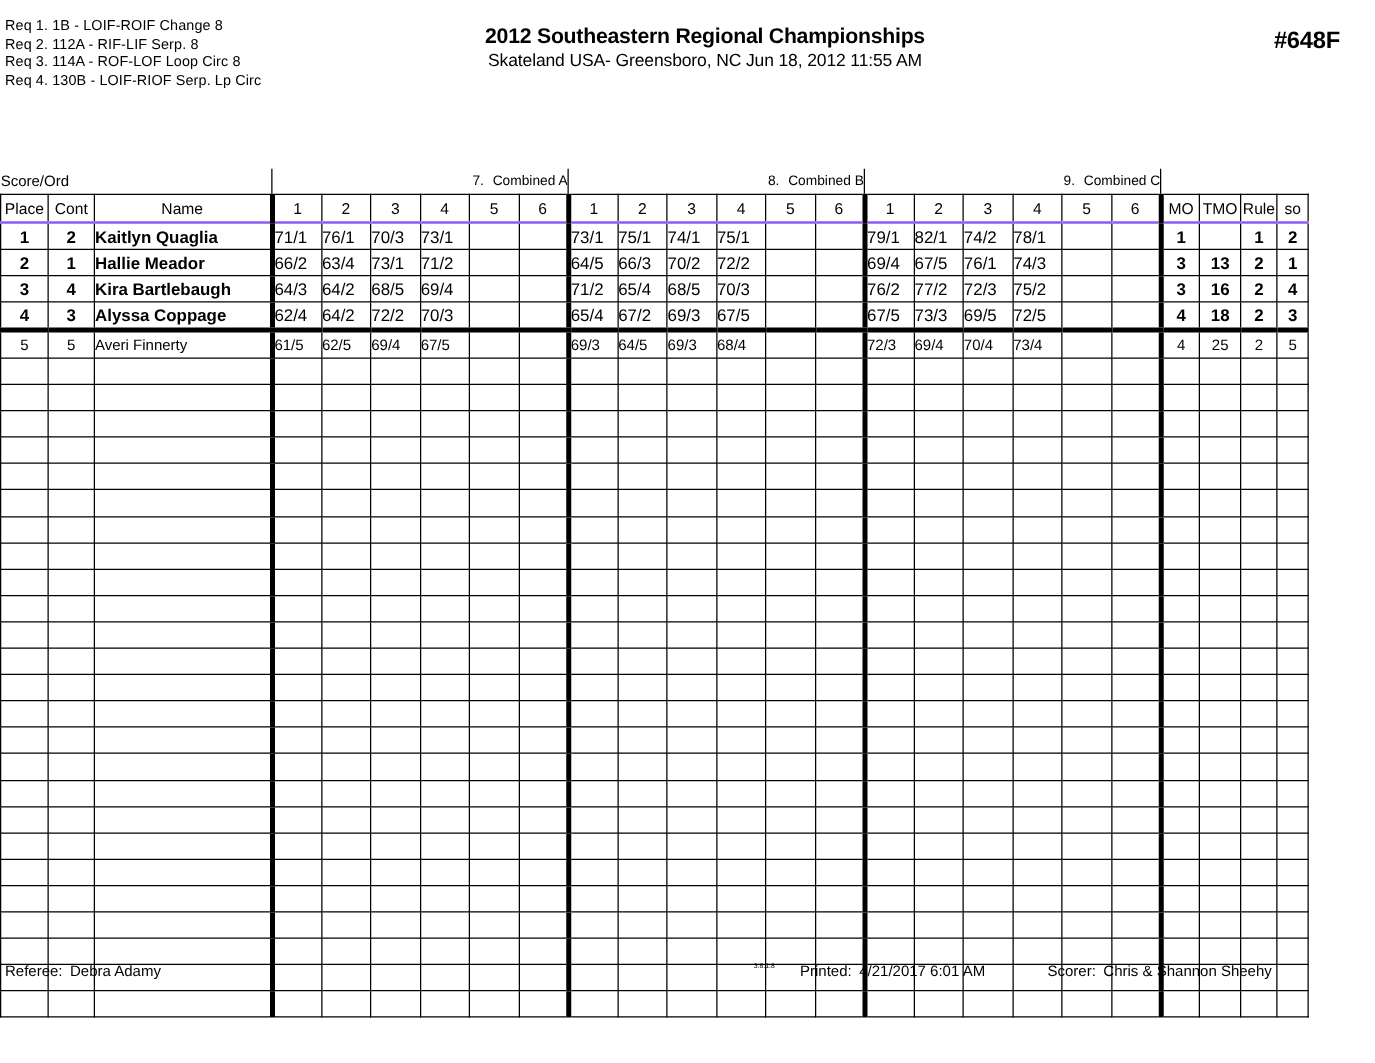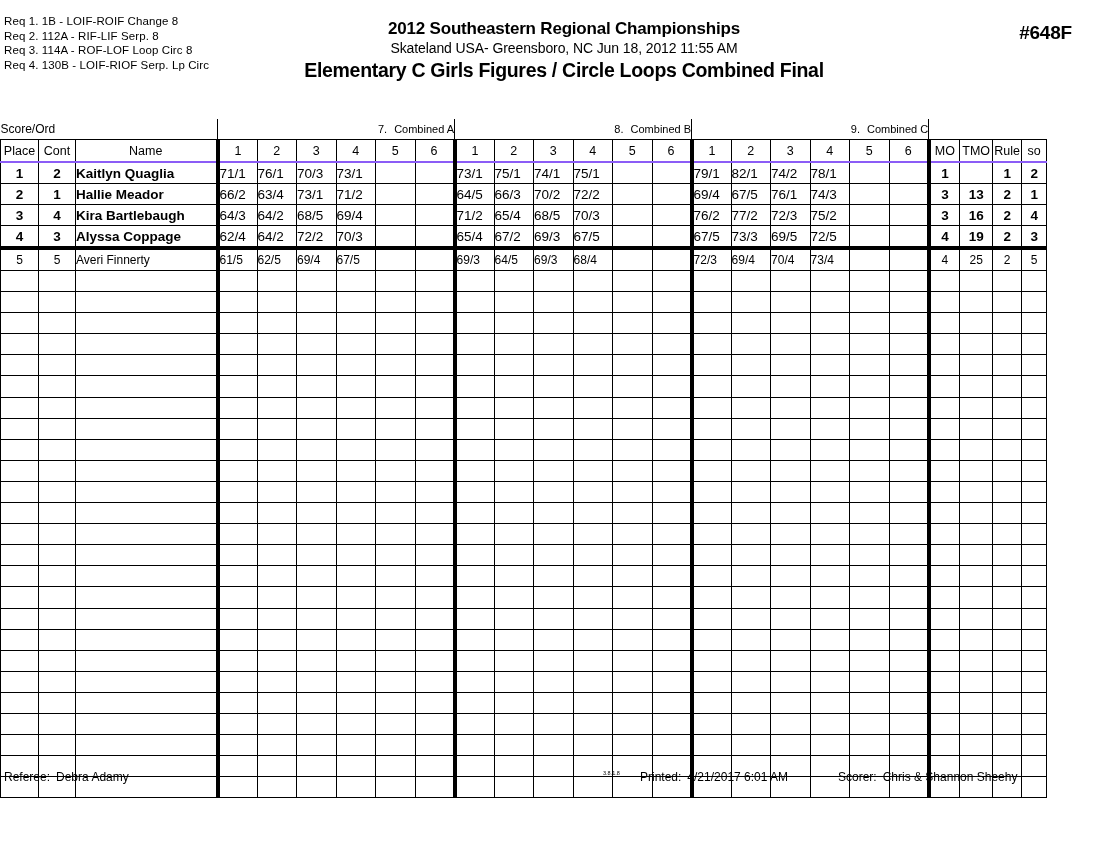--- a/index.html
+++ b/index.html
@@ -67,21 +67,21 @@
     top: 22px;
     font-size: 19px;
     font-weight: bold;
     letter-spacing: -0.2px;
   }
 
   
   #sheet {
     position: absolute;
     left: 0px;
-    top: 119px;
+    top: 135px;
     width: 1056px;
   }
   table.grid {
     border-collapse: collapse;
     table-layout: fixed;
     width: 1047px;
     font-size: 12px;
   }
   table.grid td, table.grid th {
     border: 1px solid #000;
@@ -177,21 +177,20 @@
 <div id="reqs">
     <div class="req-line">Req  1.  1B - LOIF-ROIF Change 8</div>
     <div class="req-line">Req  2.  112A - RIF-LIF Serp. 8</div>
     <div class="req-line">Req  3.  114A - ROF-LOF Loop Circ 8</div>
     <div class="req-line">Req  4.  130B - LOIF-RIOF Serp. Lp Circ</div>
   </div>
 
 <div id="titleblock">
   <div id="meet-title">2012 Southeastern Regional Championships</div>
   <div id="venue-line">Skateland USA- Greensboro, NC  Jun 18, 2012  11:55 AM</div>
-  <div id="event-title">Elementary C Girls Figures / Circle Loops Combined Final</div>
 </div>
 
 <div id="event-number">#648F</div>
 
 <div id="sheet">
   <table class="grid">
     <colgroup id="cols">
         <col style="width: 38px;">
         <col style="width: 37px;">
         <col style="width: 142px;">
@@ -352,21 +351,21 @@
           <td class="c-score">67/5</td>
           <td class="c-score"></td>
           <td class="c-score"></td>
           <td class="c-score thickleft">67/5</td>
           <td class="c-score">73/3</td>
           <td class="c-score">69/5</td>
           <td class="c-score">72/5</td>
           <td class="c-score"></td>
           <td class="c-score"></td>
           <td class="c-tot thickleft">4</td>
-          <td class="c-tot">19</td>
+          <td class="c-tot">18</td>
           <td class="c-tot">2</td>
           <td class="c-tot">3</td>
         </tr>
         <tr class="data-row">
           <td class="c-place">5</td>
           <td class="c-cont">5</td>
           <td class="c-name">Averi Finnerty</td>
           <td class="c-score thickleft">61/5</td>
           <td class="c-score">62/5</td>
           <td class="c-score">69/4</td>

